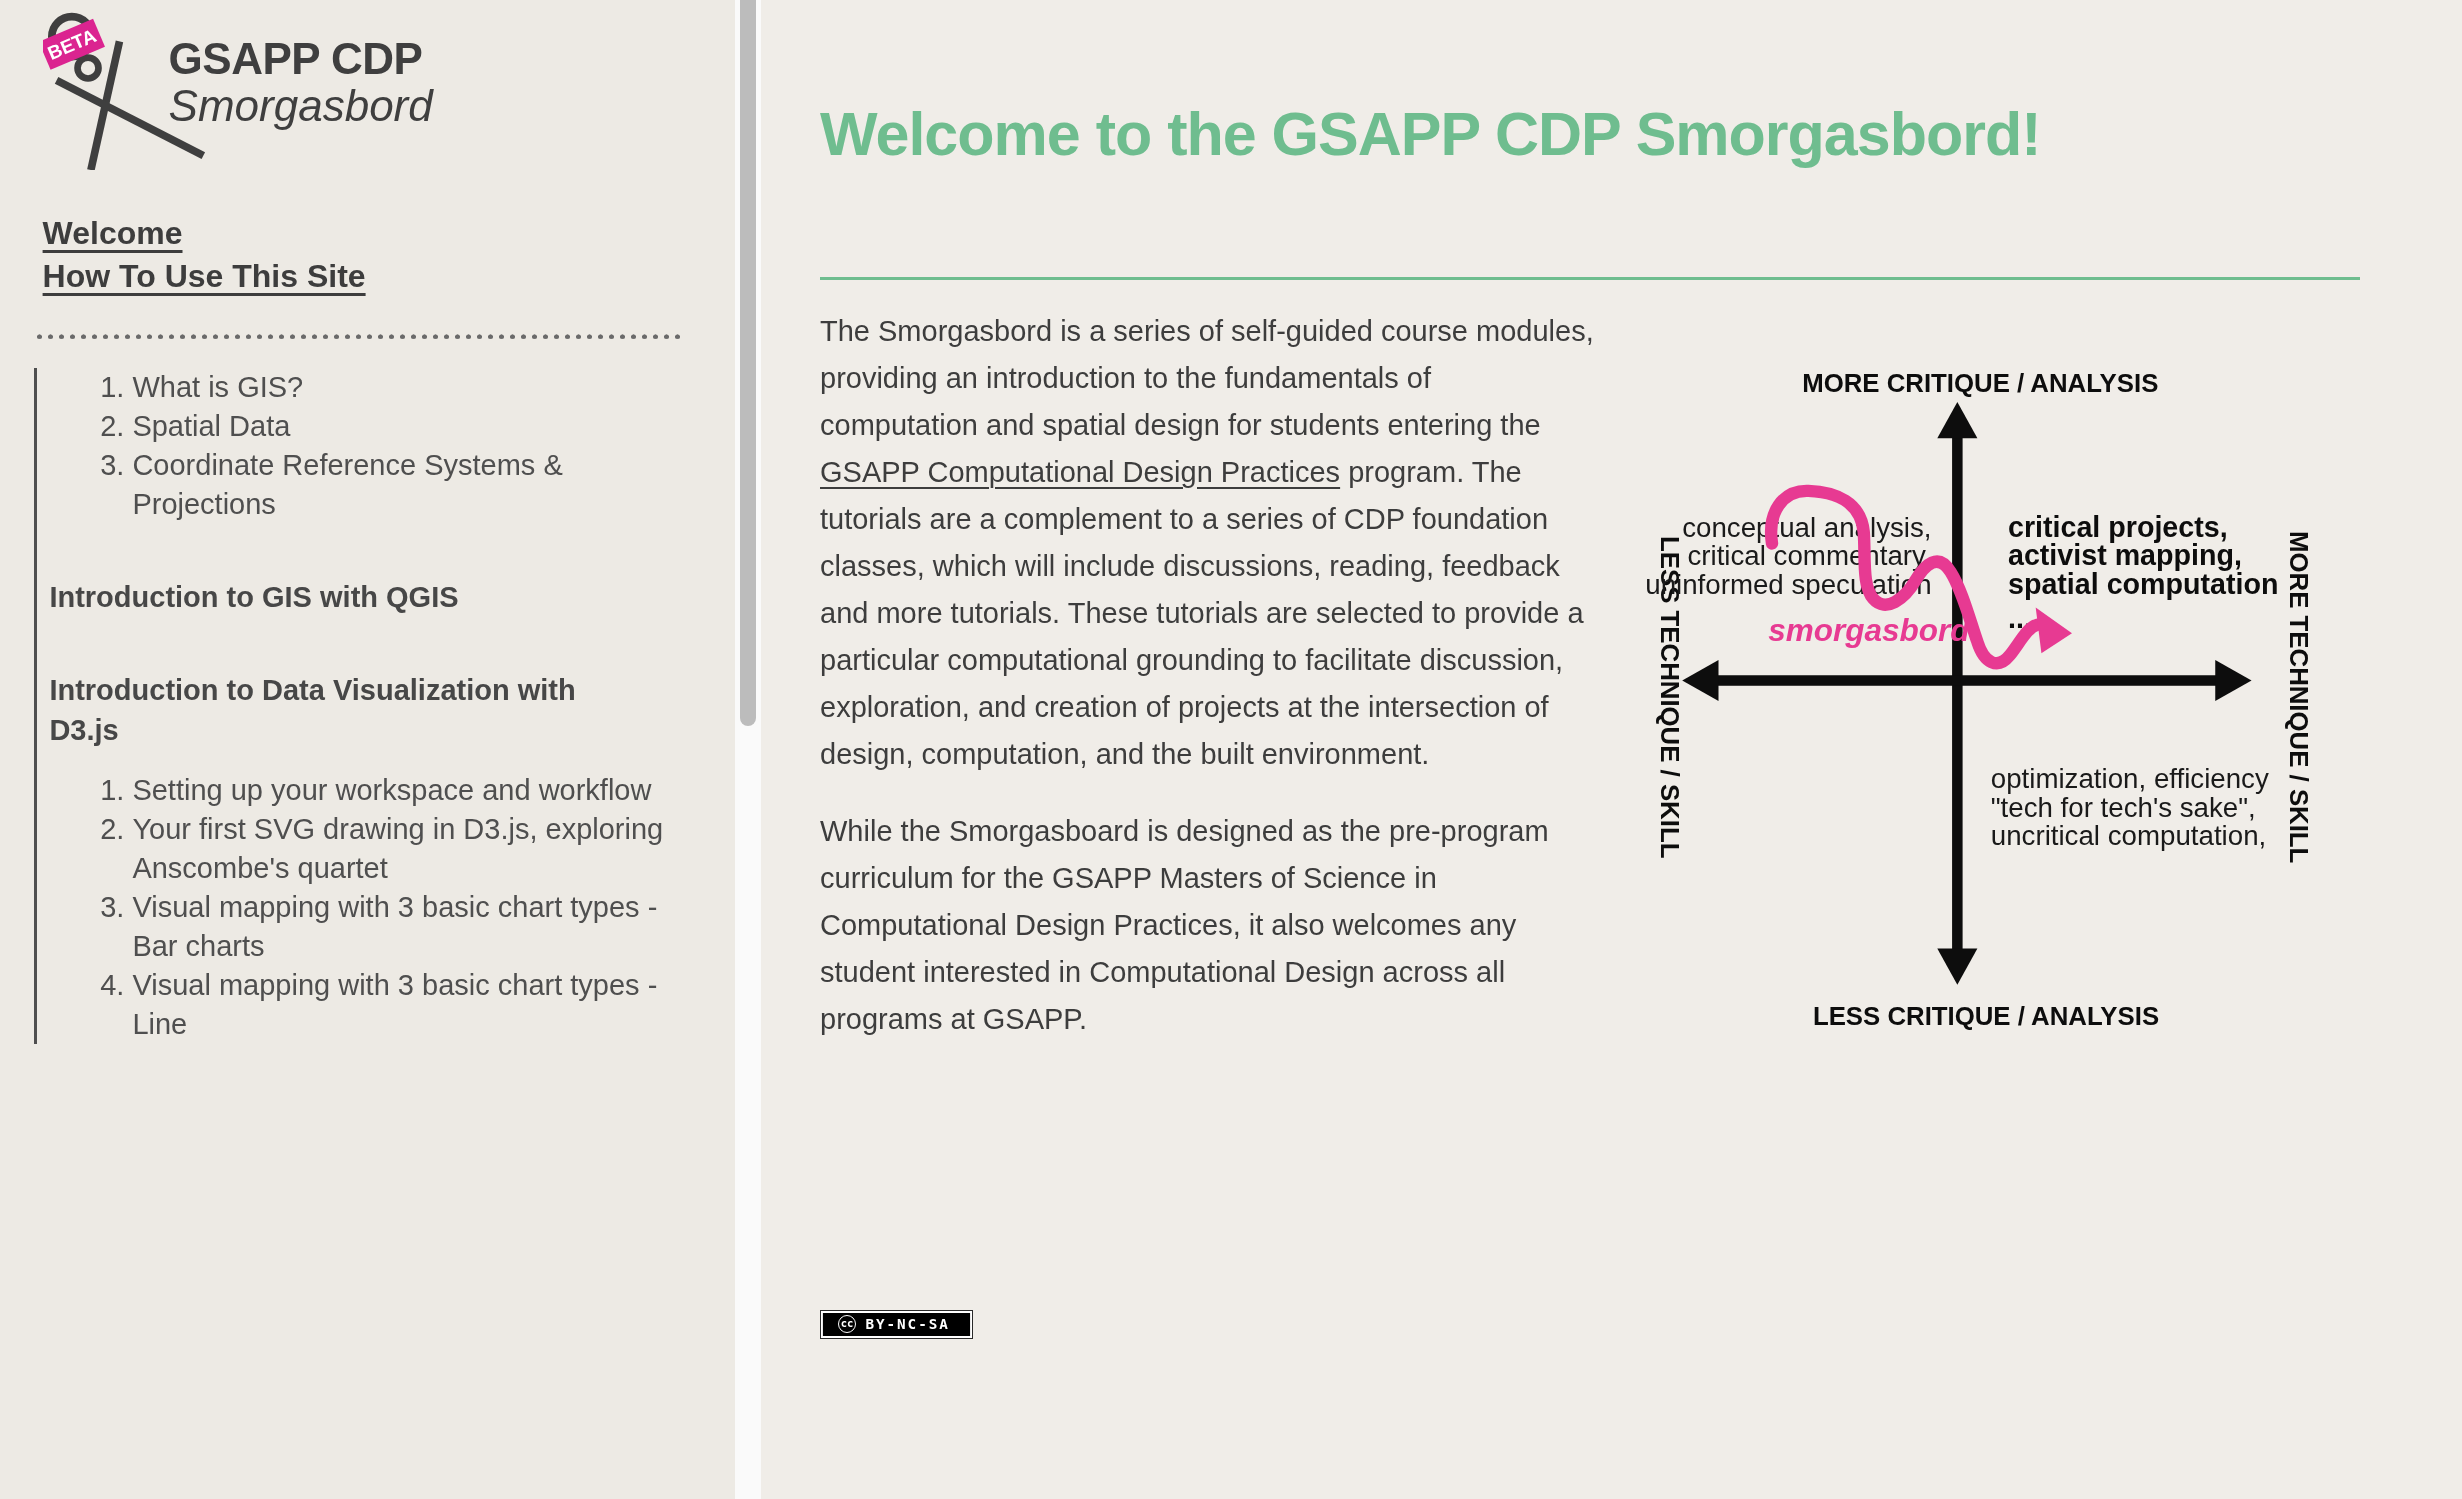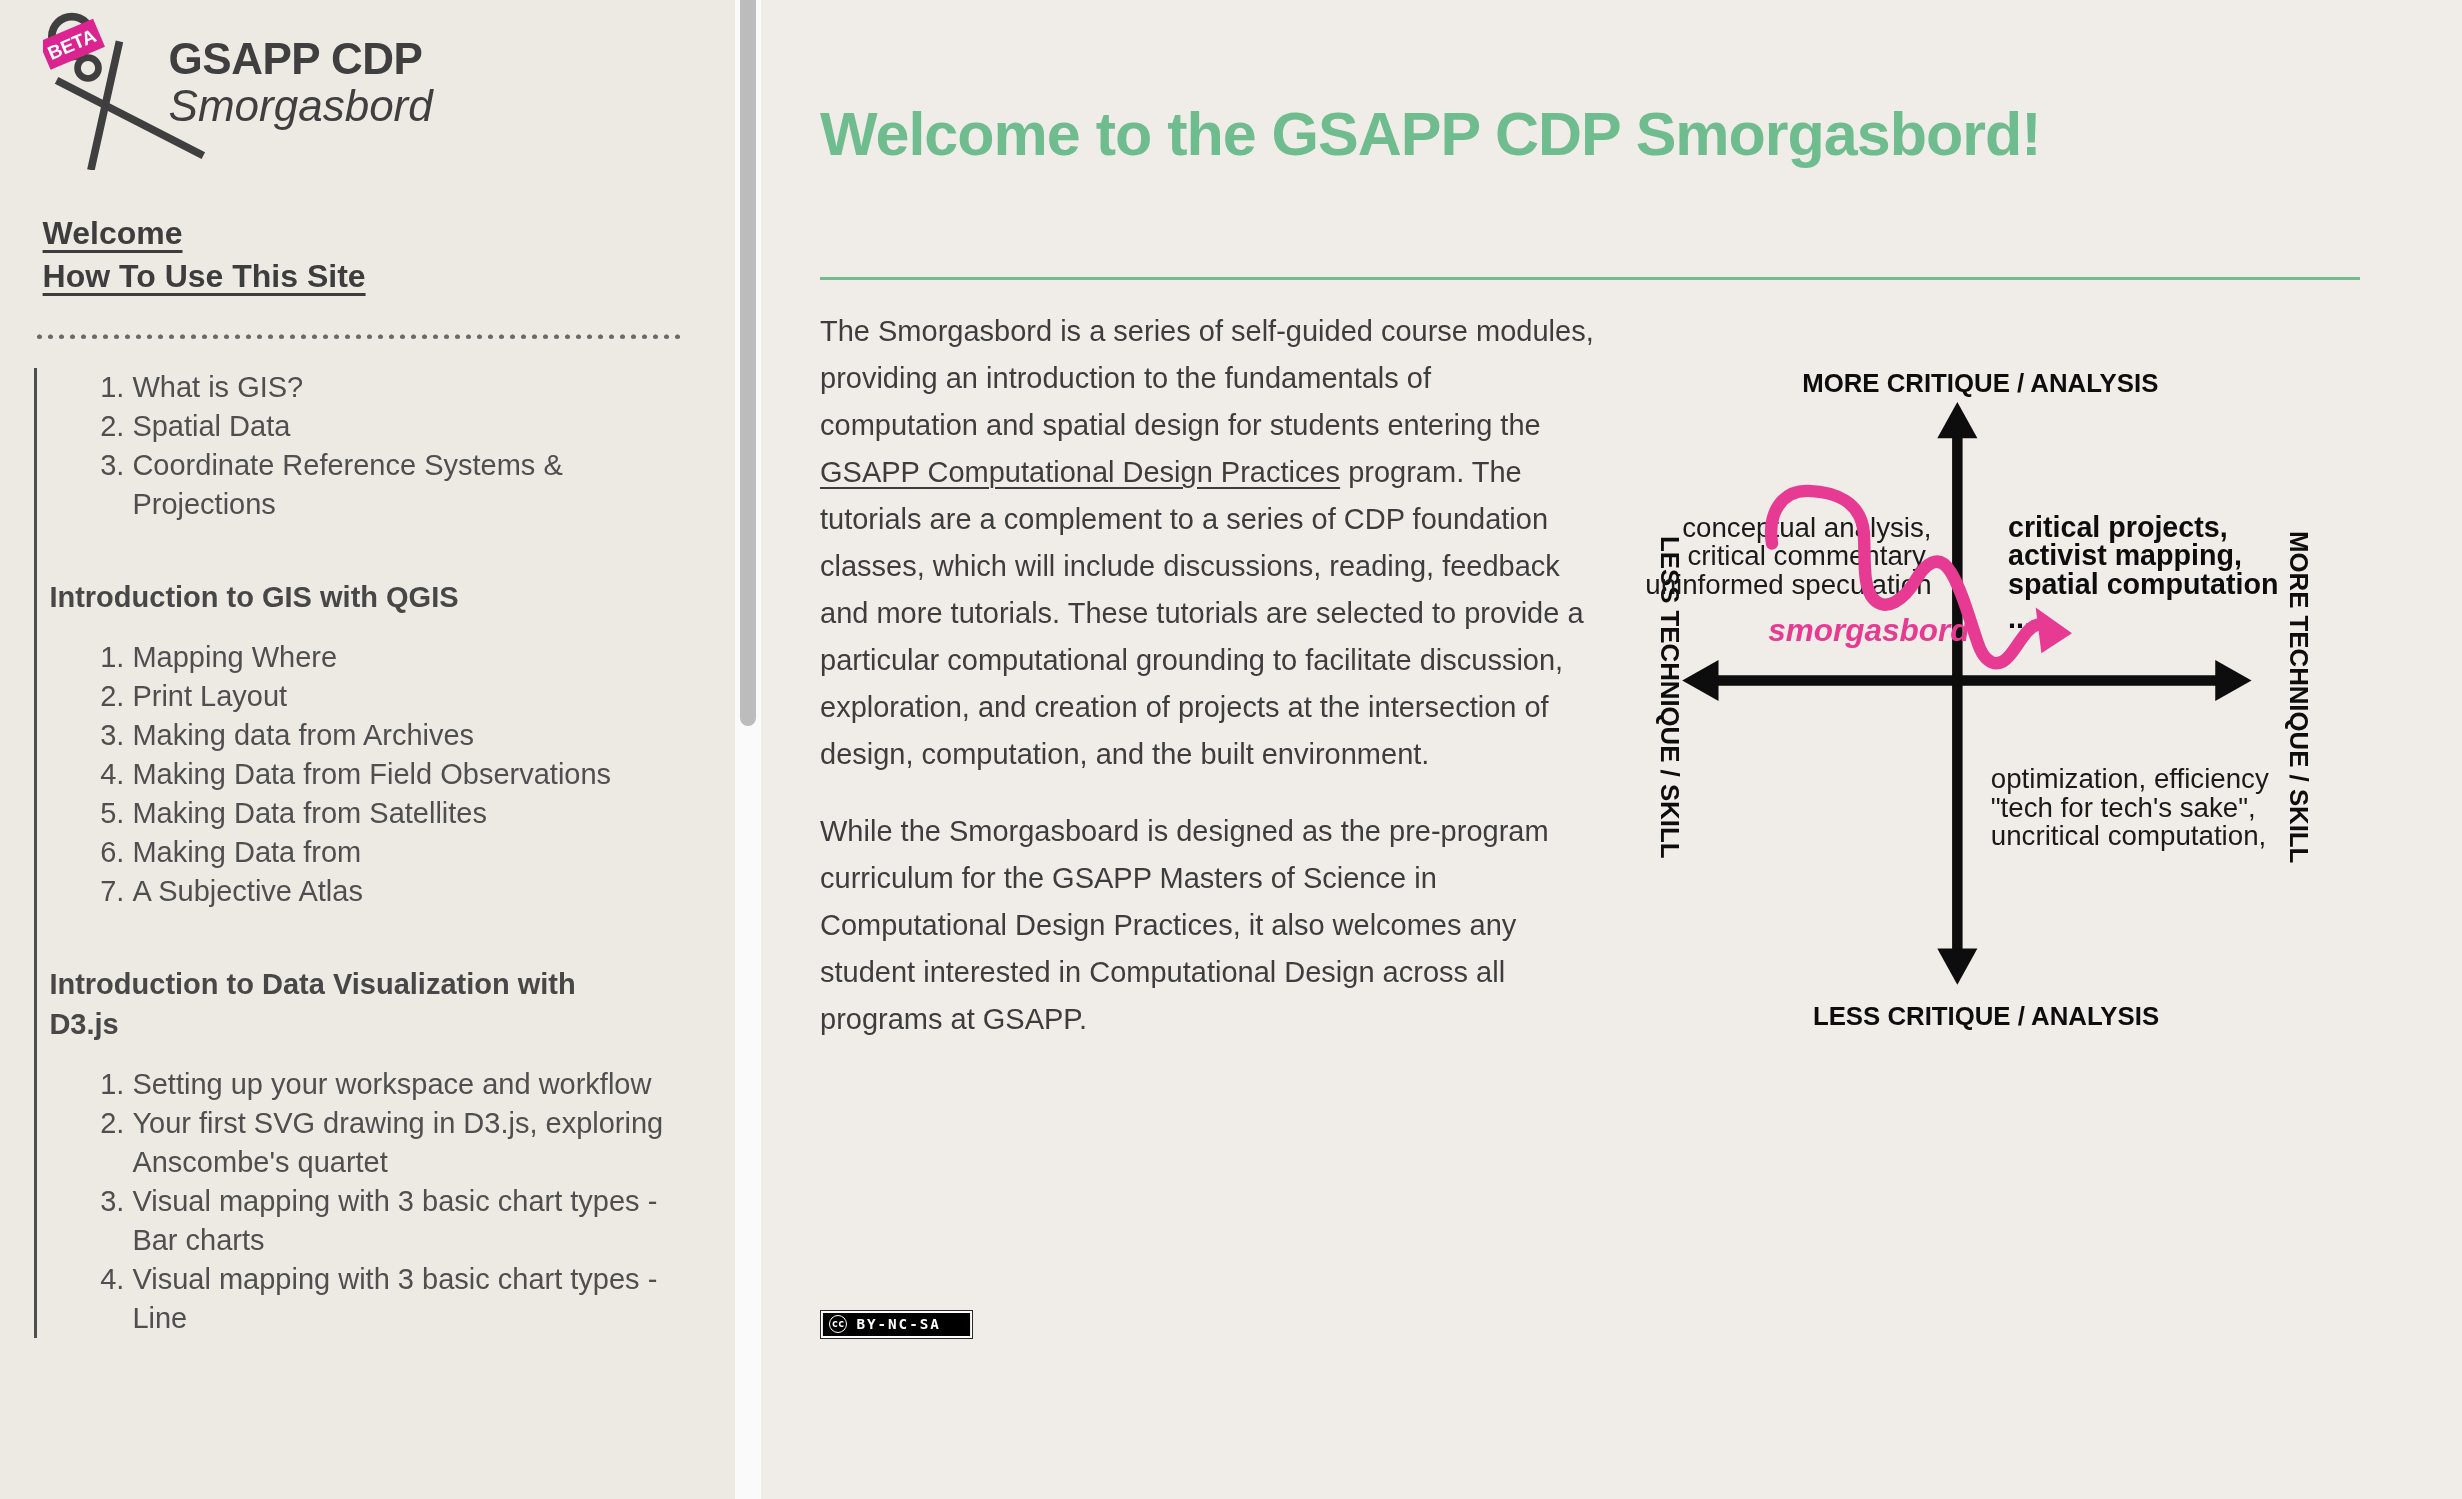--- a/index.html
+++ b/index.html
@@ -70,21 +70,21 @@
   .text-col p + p { margin-top:30px; }
   .text-col a { color:#3d3d3d; text-decoration:underline; text-decoration-thickness:1.9px; text-underline-offset:4.8px; cursor:pointer; }
 
   .diagram-col { width:726px; }
   .diagram-col svg { margin-top:50px; display:block; }
 
   .footer { margin-top:264px; }
   .cc-badge {
     width:153px; height:29px; background:#000; border:1.9px solid #2a2a2a;
     box-shadow:inset 0 0 0 1.9px #fff;
-    display:flex; align-items:center; padding-left:8px; cursor:pointer;
+    display:flex; align-items:center; padding-left:17px; cursor:pointer;
   }
   .cc-circle {
     width:18px; height:18px; border-radius:50%; border:1.9px solid #fff;
     color:#fff; font-size:10.5px; font-weight:700; line-height:14.3px; text-align:center;
     font-family:"DejaVu Sans Mono", monospace;
   }
   .cc-label {
     margin-left:9.6px; color:#fff; font-family:"DejaVu Sans Mono", monospace;
     font-size:14.3px; font-weight:700; letter-spacing:1.9px;
   }
@@ -123,29 +123,20 @@
 
   <div class="modules">
 
     <ol>
       <li>What is GIS?</li>
       <li>Spatial Data</li>
       <li>Coordinate Reference Systems &amp; Projections</li>
     </ol>
 
     <div class="module-title mt-gap">Introduction to GIS with QGIS</div>
-    <ol>
-      <li>Mapping Where</li>
-      <li>Print Layout</li>
-      <li>Making data from Archives</li>
-      <li>Making Data from Field Observations</li>
-      <li>Making Data from Satellites</li>
-      <li>Making Data from</li>
-      <li>A Subjective Atlas</li>
-    </ol>
 
     <div class="module-title mt-gap">Introduction to Data Visualization with D3.js</div>
     <ol>
       <li>Setting up your workspace and workflow</li>
       <li>Your first SVG drawing in D3.js, exploring Anscombe's quartet</li>
       <li>Visual mapping with 3 basic chart types - Bar charts</li>
       <li>Visual mapping with 3 basic chart types - Line</li>
 
     </ol>
   </div>

